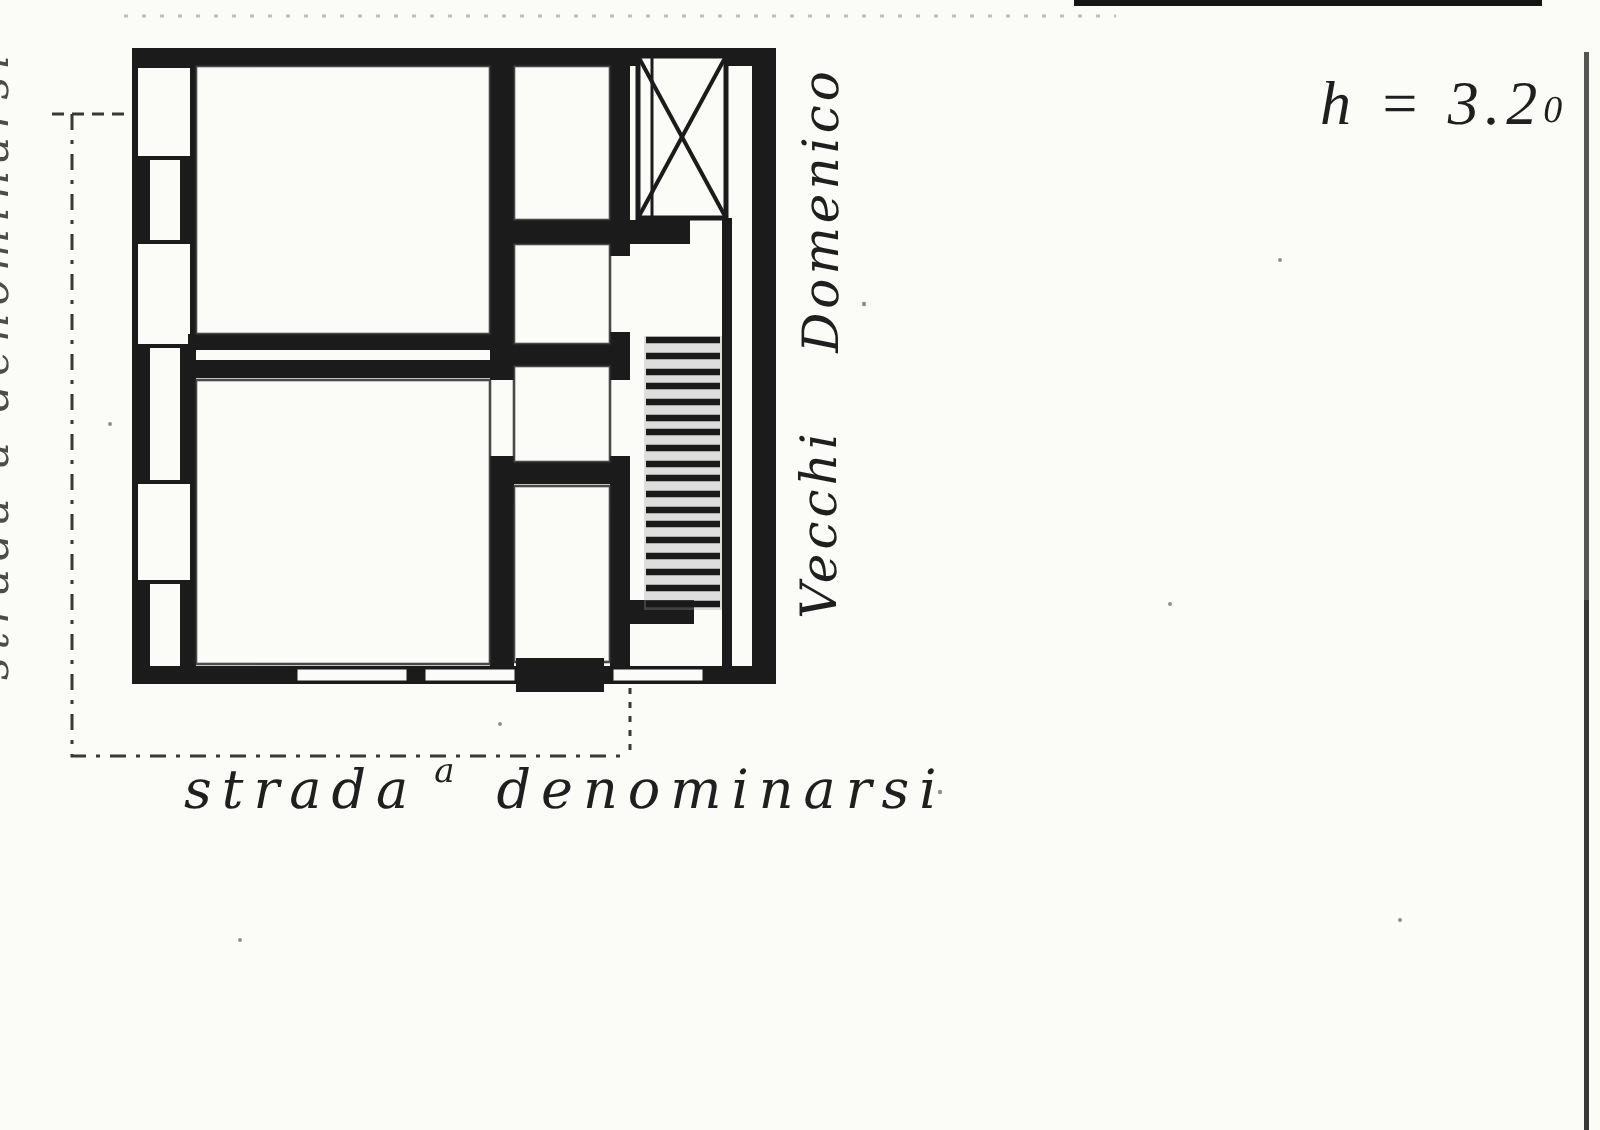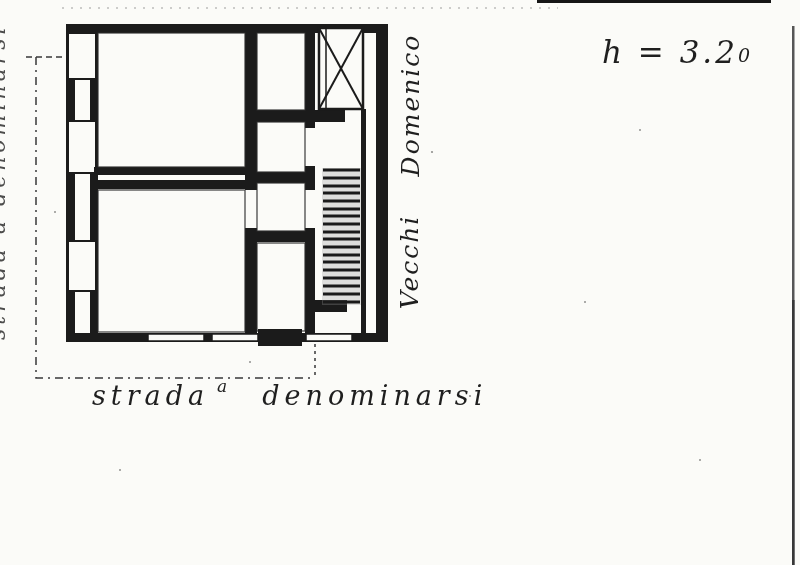--- a/index.html
+++ b/index.html
@@ -11,44 +11,45 @@
     font-family:"DejaVu Serif", serif;
     color:#1b1b1b;
   }
   .hand{
     position:absolute;
     font-style:italic;
     color:#1f1f1f;
     white-space:nowrap;
   }
   .height-label{
-    left:602px;top:34px;
+    left:660px;top:34px;
     font-size:31px;
     letter-spacing:3px;
+    font-family:Liberation Serif, serif;
   }
   .height-label .suffix{
     font-size:19px;
     vertical-align:1px;
   }
   .name-top{
     left:332px;top:89px;width:160px;height:32px;
     font-size:25px;letter-spacing:2px;text-align:center;
     transform:rotate(-90deg);
   }
   .name-bottom{
     left:351px;top:246px;width:120px;height:32px;
     font-size:25px;letter-spacing:2px;text-align:center;
     transform:rotate(-90deg);
   }
   .street-bottom{
     left:92px;top:380px;
     font-size:27px;
     letter-spacing:5px;
   }
-  .street-bottom .w2{margin-left:30px;}
+  .street-bottom .w2{margin-left:16px;}
   .street-bottom .sup{
     font-size:17px;
     position:relative;top:-13px;
     margin-left:8px;
   }
   .street-left{
     left:-149px;top:174px;width:300px;height:32px;
     font-size:22px;letter-spacing:4px;text-align:center;
     color:#2e2e2e;opacity:.85;
     transform:rotate(-90deg);

